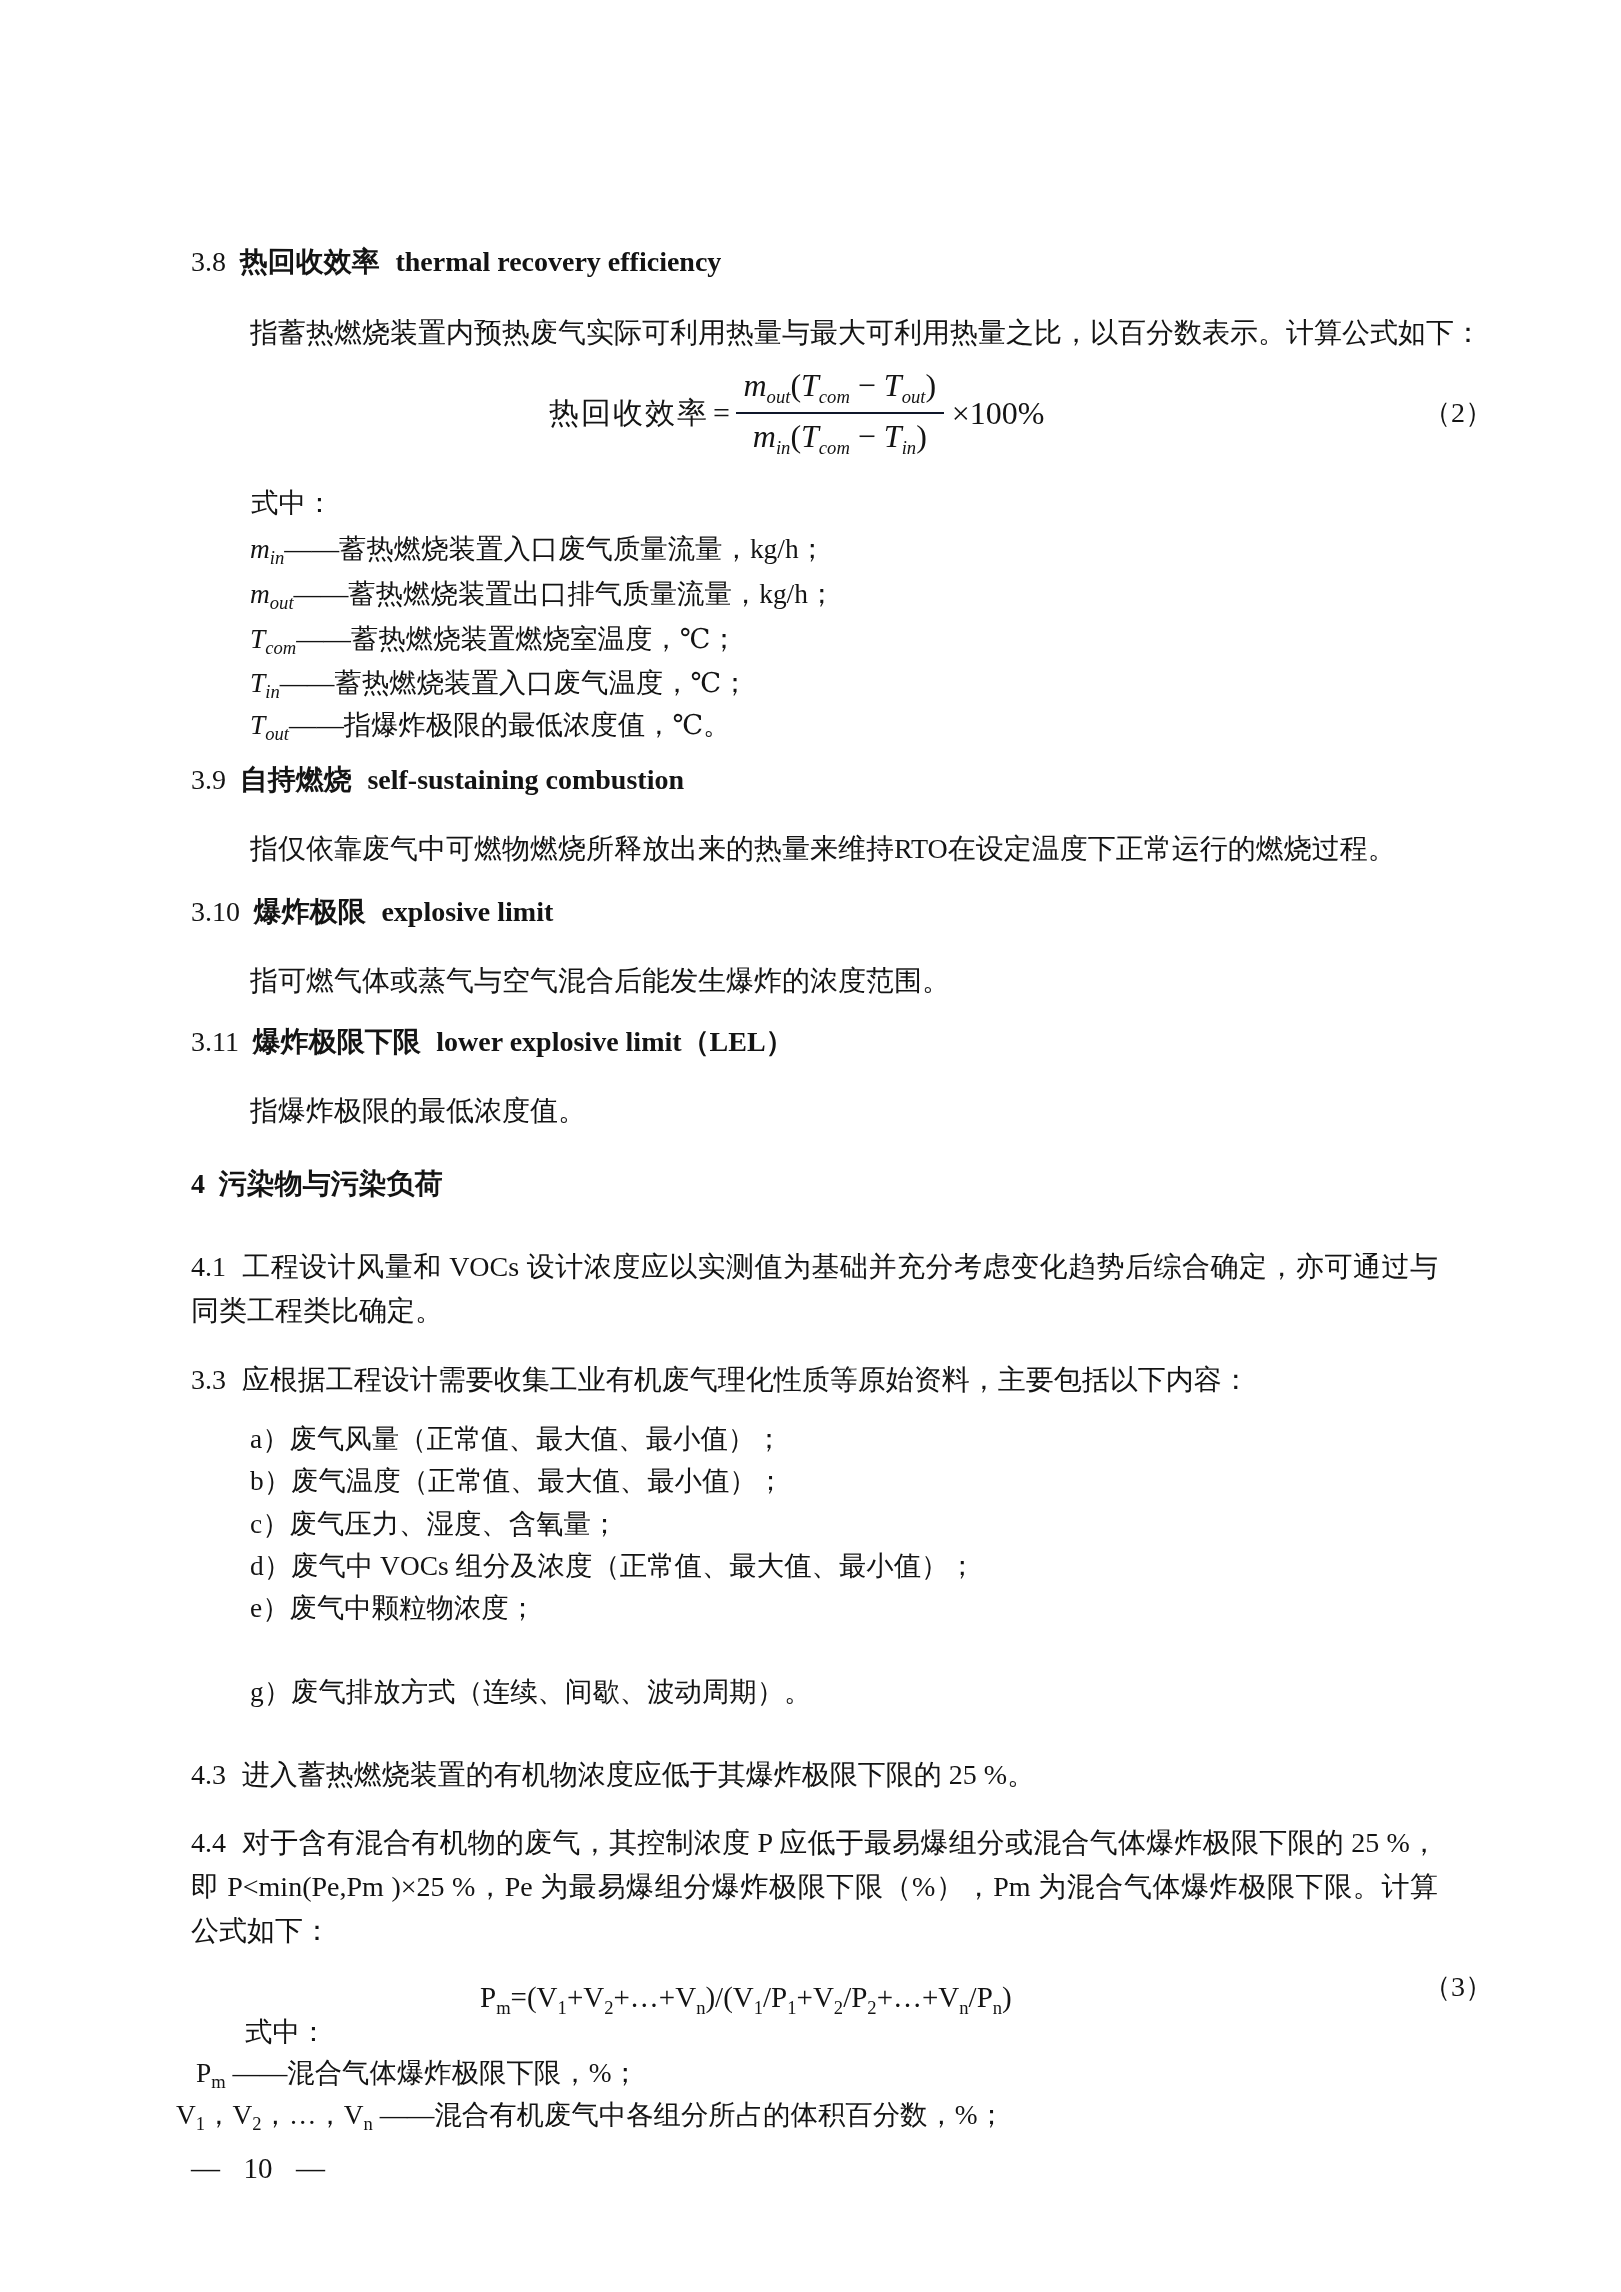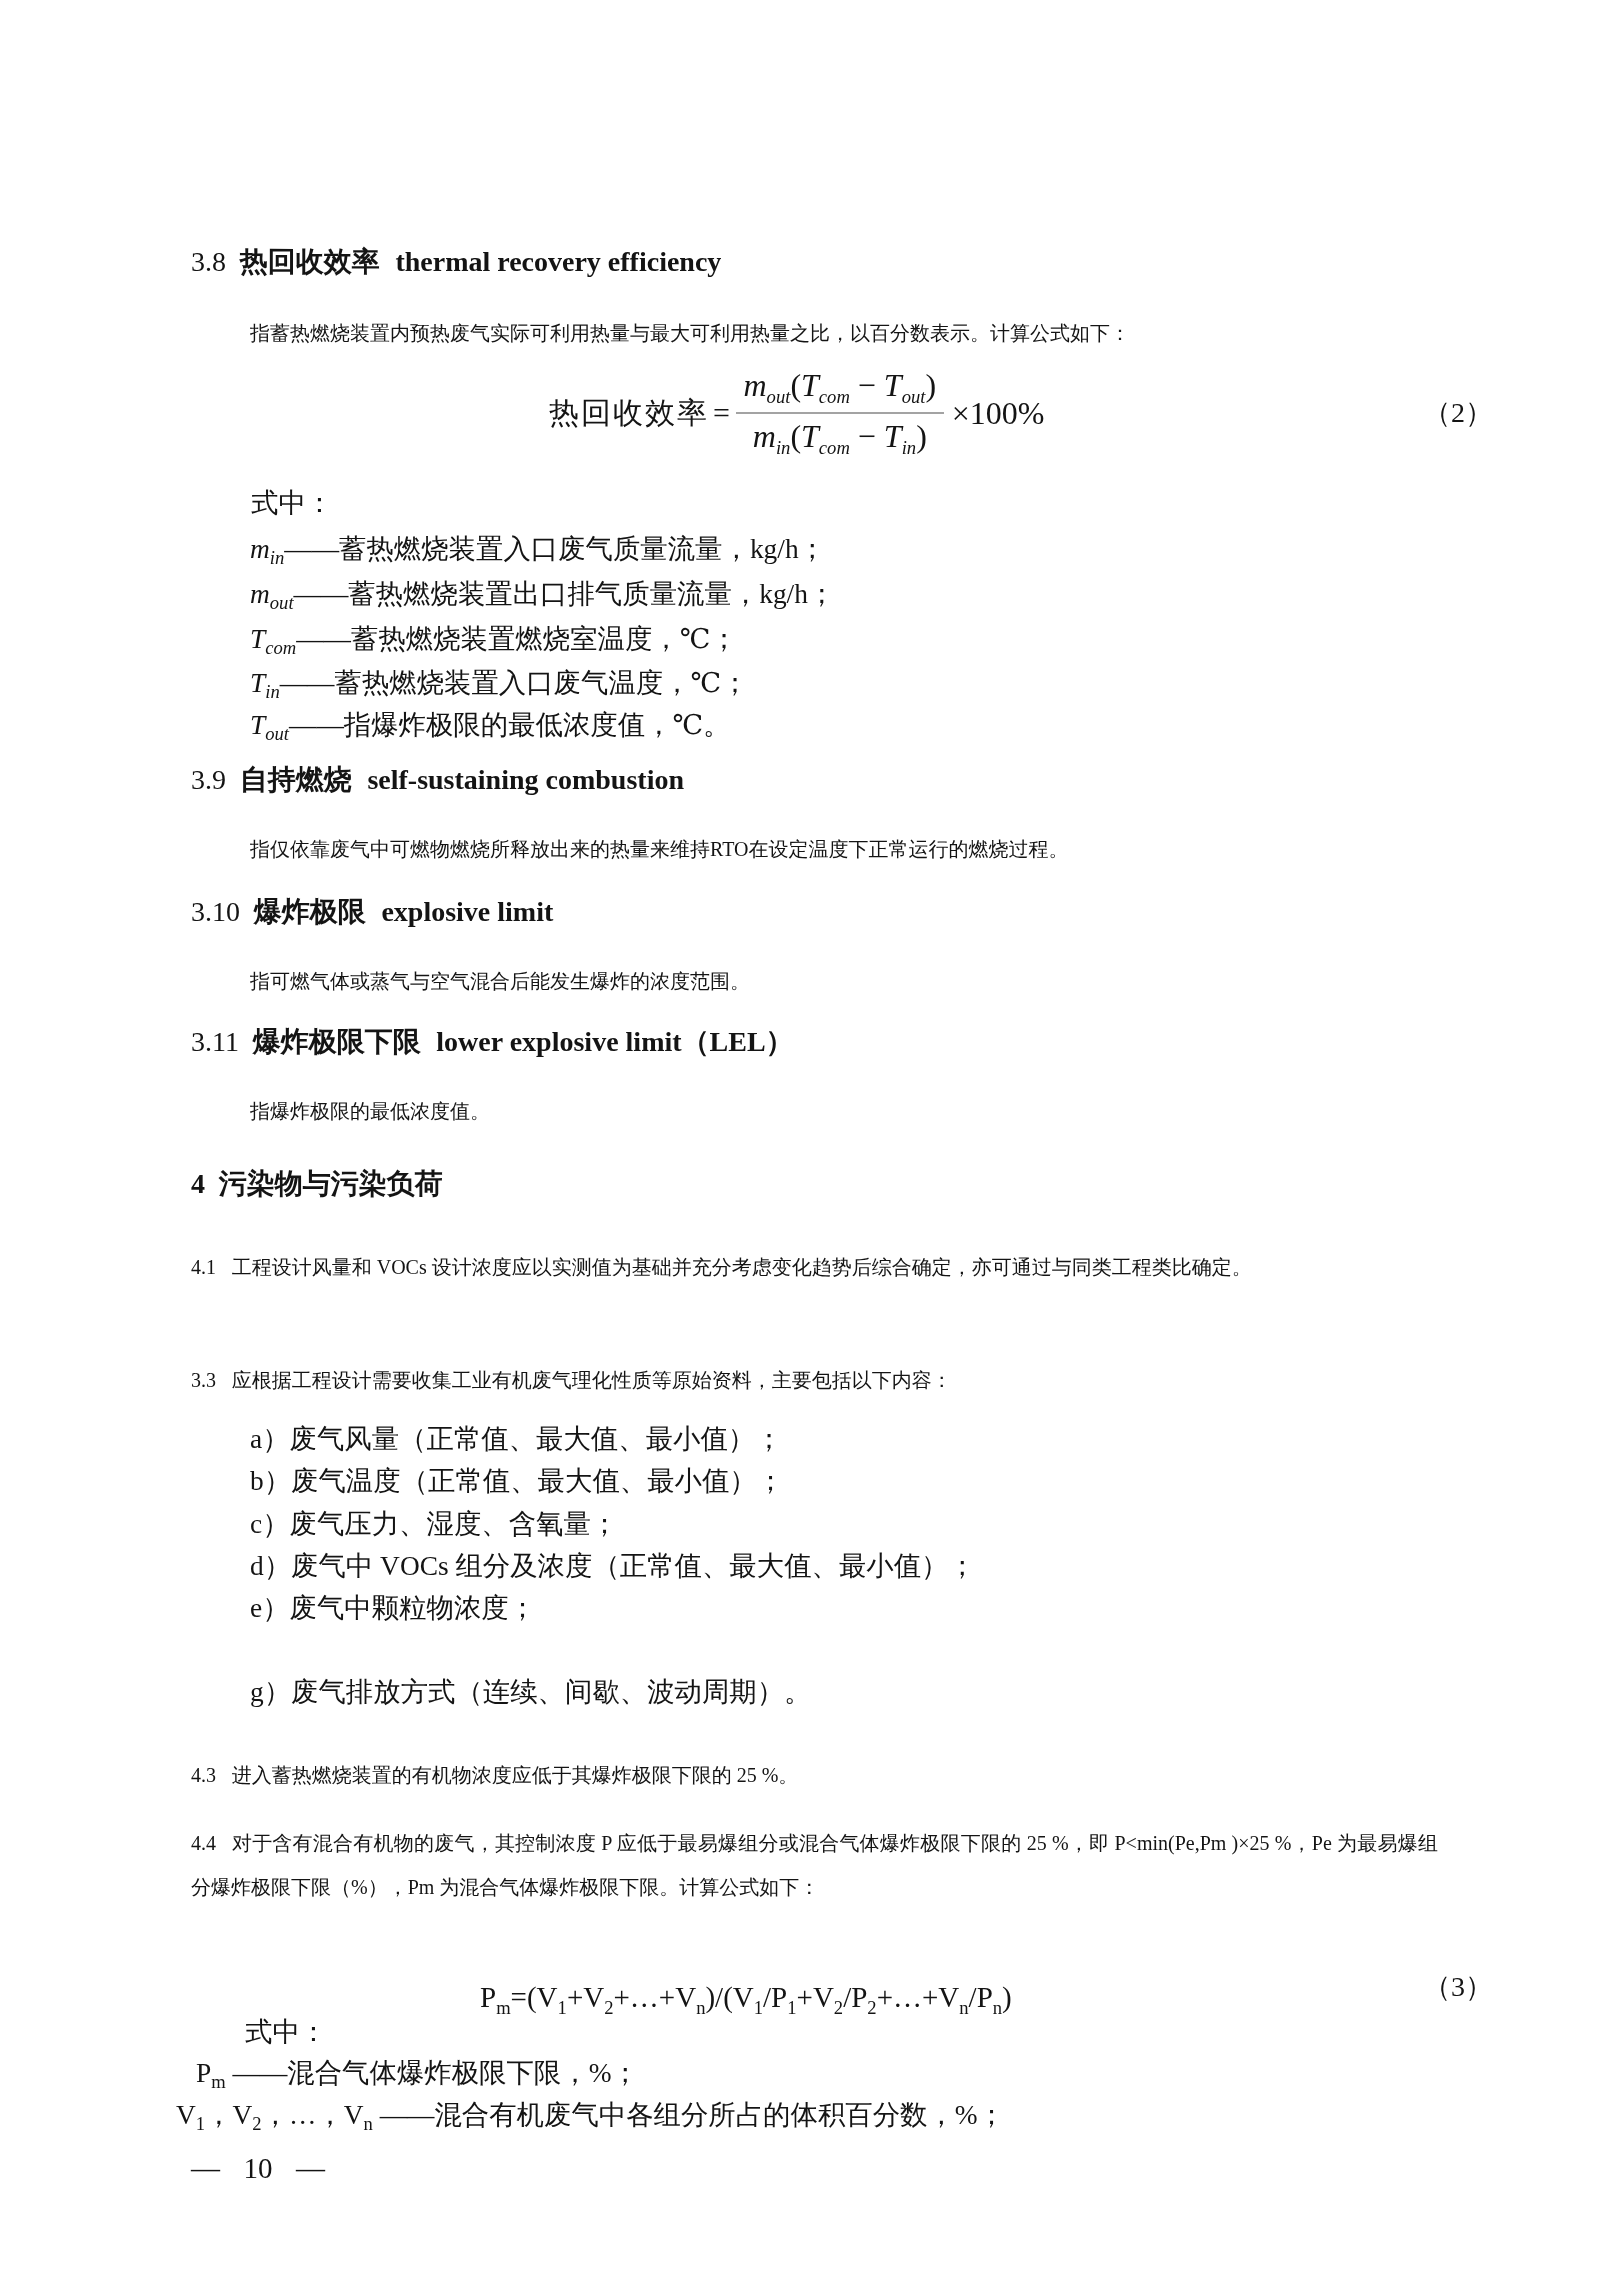--- a/index.html
+++ b/index.html
@@ -12,35 +12,35 @@
     font-family:"Liberation Serif","DejaVu Serif",serif;
     overflow:hidden;
   }
   .abs { position:absolute; }
   .heading { left:191px; font-size:28px; white-space:nowrap; }
   .heading .hnum { font-weight:400; margin-right:13.7px; }
   .heading .hzh  { font-weight:700; margin-right:15.7px; }
   .heading .hen  { font-weight:700; }
   .h-main { left:191px; font-size:28px; font-weight:700; white-space:nowrap; }
   .h-main .hnum { margin-right:13.7px; }
-  .body-text { font-size:20px; line-height:44px; }
+  .body-text { font-size:28px; line-height:44px; }
   .indent { left:250px; white-space:nowrap; }
   .clause { left:191px; width:1247px; }
   .clause .cnum { margin-right:15.7px; }
   .just { text-align:justify; }
   .list-item { left:250px; font-size:27.4px; white-space:nowrap; }
   .where { font-size:27.4px; white-space:nowrap; }
   .defline { font-size:27.4px; white-space:nowrap; }
   .it { font-style:italic; }
   sub { font-size:18.6px; }
   .formula-row { left:549px; top:361px; height:104px; display:flex; align-items:center; font-size:30px; }
   .f-lhs { letter-spacing:2px; }
   .f-eq { margin:0 5.9px 0 3.9px; }
   .frac { display:inline-block; text-align:center; font-size:32px; }
-  .frac .num { display:block; border-bottom:2px solid #a3a3a3; padding:0 7.8px 3.9px 7.8px; }
+  .frac .num { display:block; border-bottom:2px solid #0f172a; padding:0 7.8px 3.9px 7.8px; }
   .frac .den { display:block; padding:3.9px 7.8px 0 7.8px; }
   .f-mult { margin-left:7.8px; font-size:32px; }
   .eq-tag { left:1423px; font-size:28px; white-space:nowrap; }
   .eq3 { left:480px; font-size:29px; white-space:nowrap;margin-top:13px; }
   .footer { left:191px; top:2152px; font-size:29px; display:flex; align-items:center; }
   .footer .dash { letter-spacing:0; }
   .footer .pnum { margin:0 23.5px; }
 </style>
 </head>
 <body>

